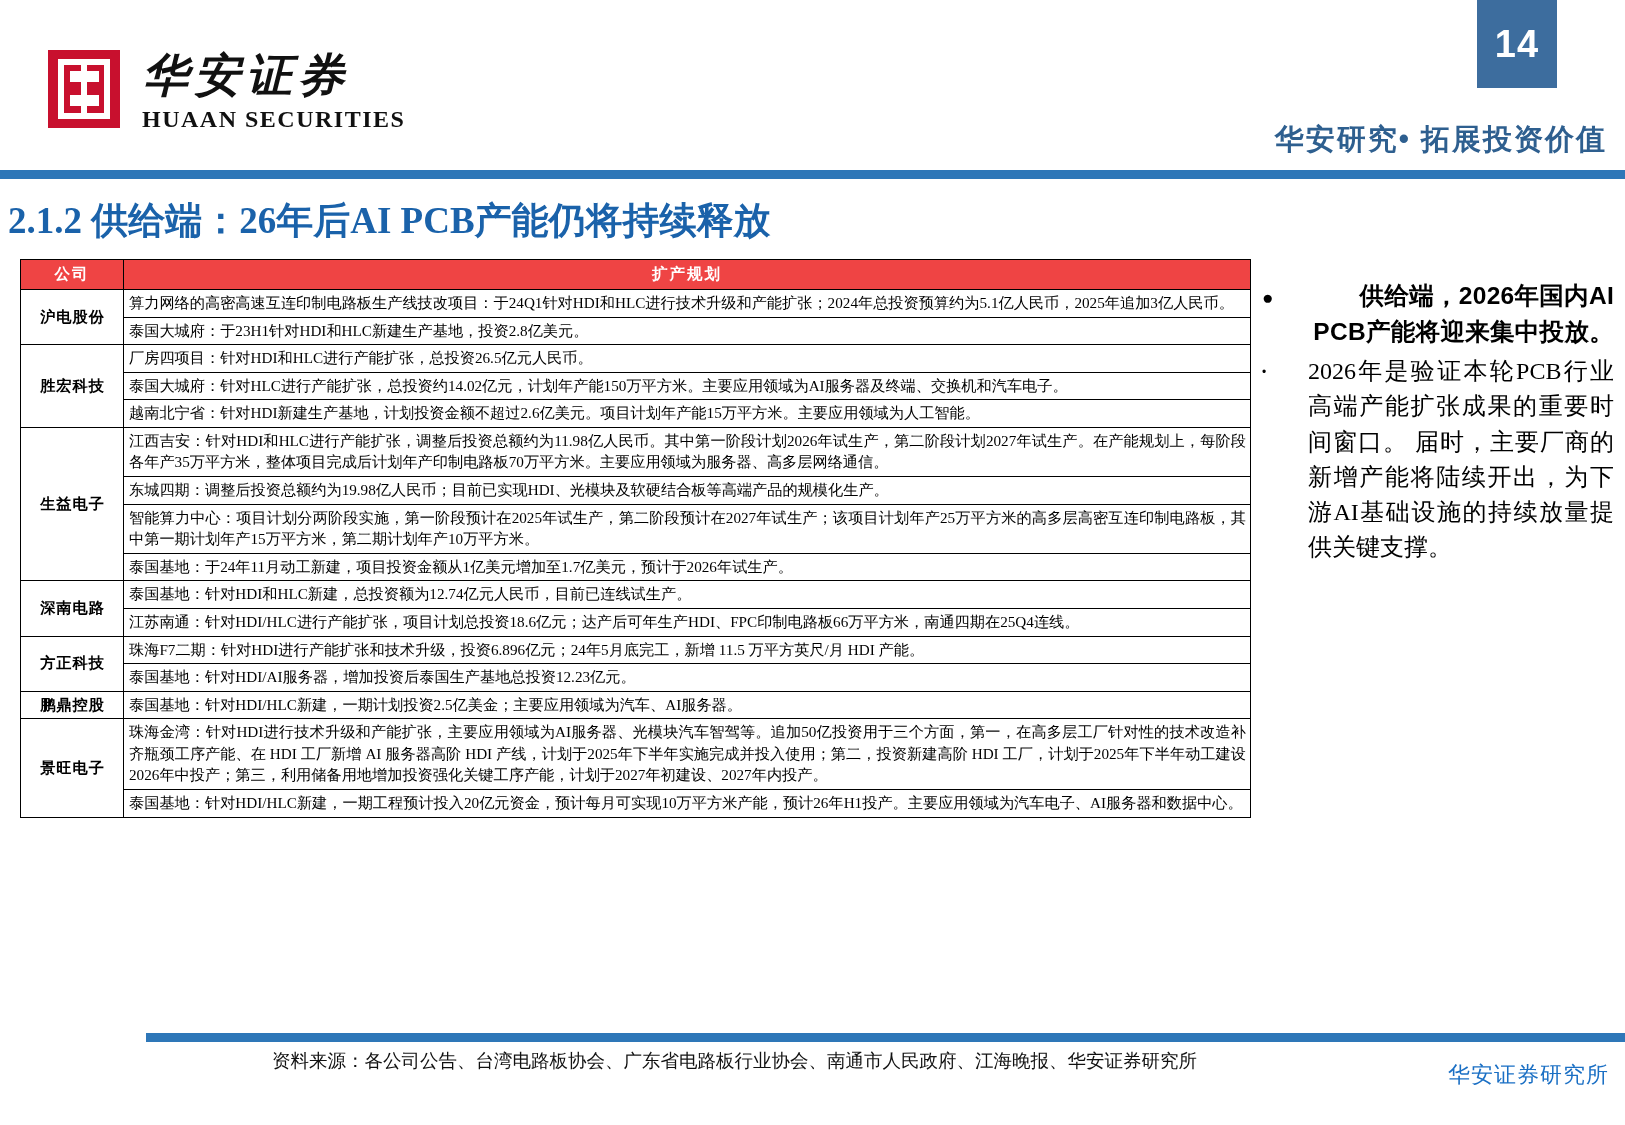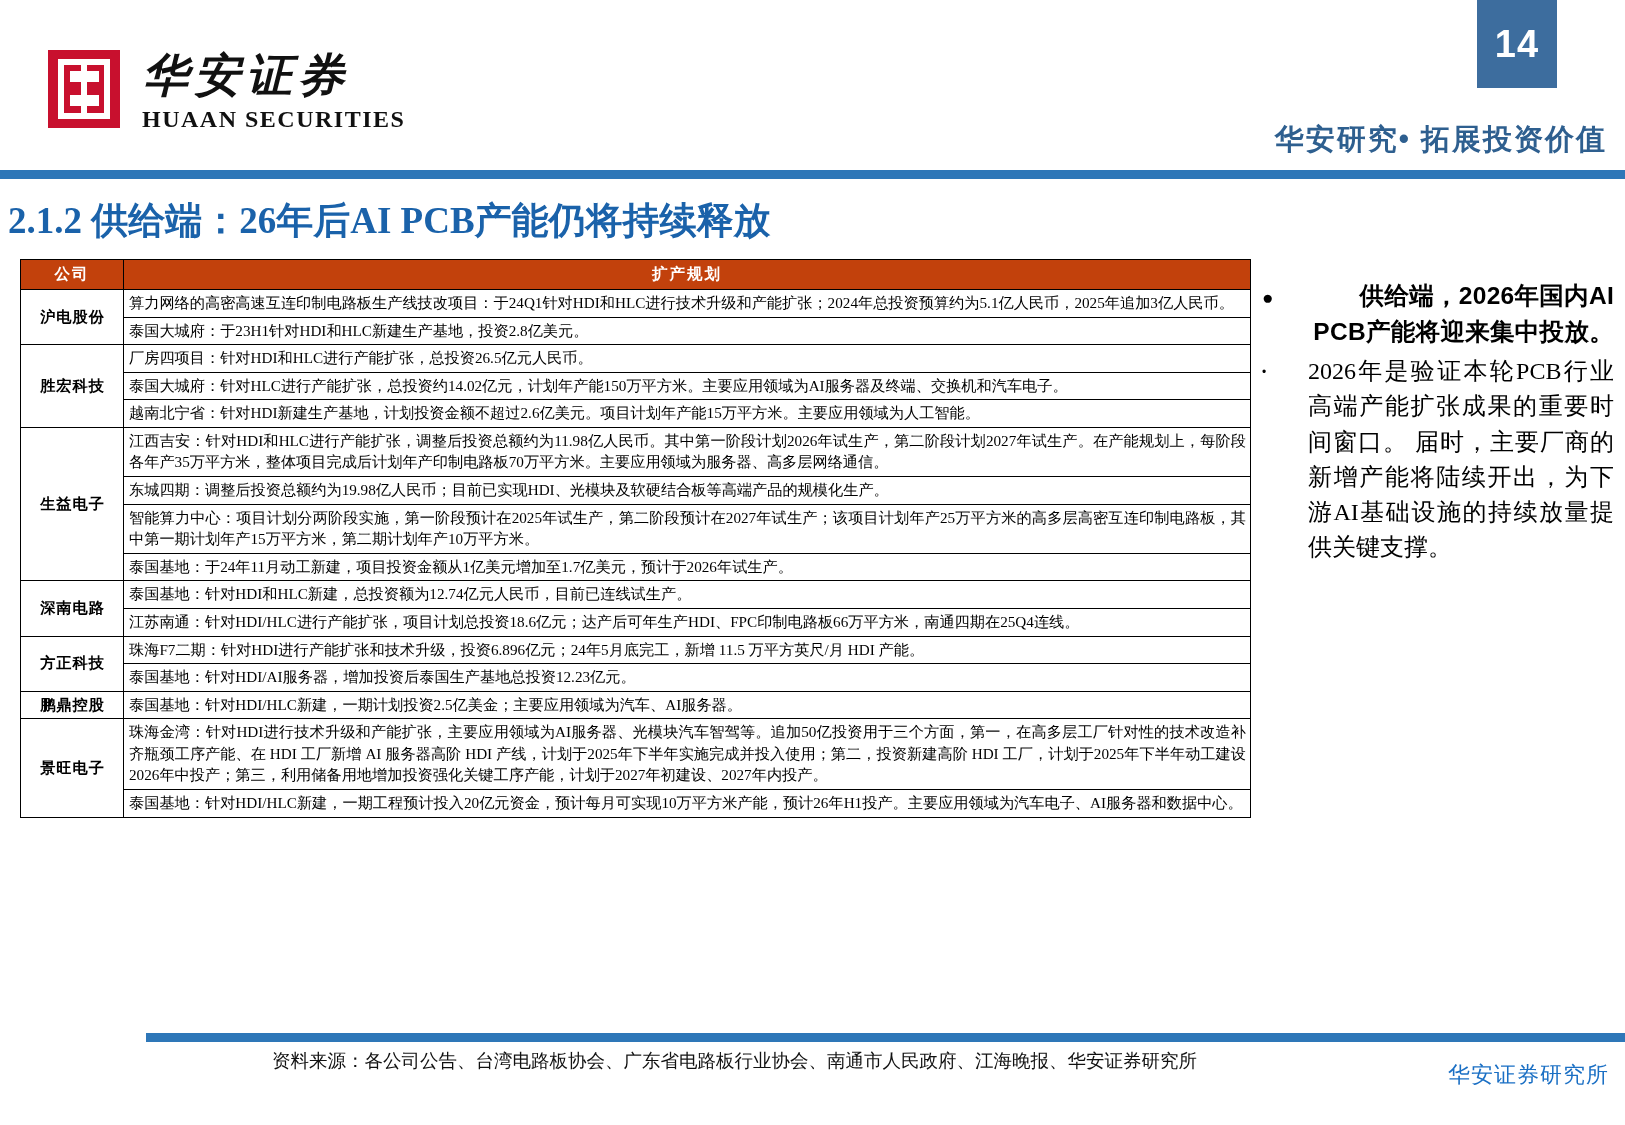--- a/index.html
+++ b/index.html
@@ -77,21 +77,21 @@
   .tbl td,.tbl th{
     border:1.6px solid #000;
     padding:2px 4px 3px 5px;
     vertical-align:middle;
     font-size:15.2px;
     line-height:1.42;
     font-family:"Liberation Serif","DejaVu Serif",serif;
     color:#000;
   }
   .tbl th{
-    background:#c2410c;color:#ffffff;
+    background:#ef4444;color:#ffffff;
     font-weight:bold;text-align:center;font-size:15.5px;
     letter-spacing:2px;padding:3px 0 4px 0;
   }
   .col-co{width:103px;}
   .co-name{
     text-align:center;font-weight:bold;font-size:17.5px;letter-spacing:1px;
     white-space:nowrap;
   }
   .desc{text-align:justify;text-justify:inter-ideograph;}
 

